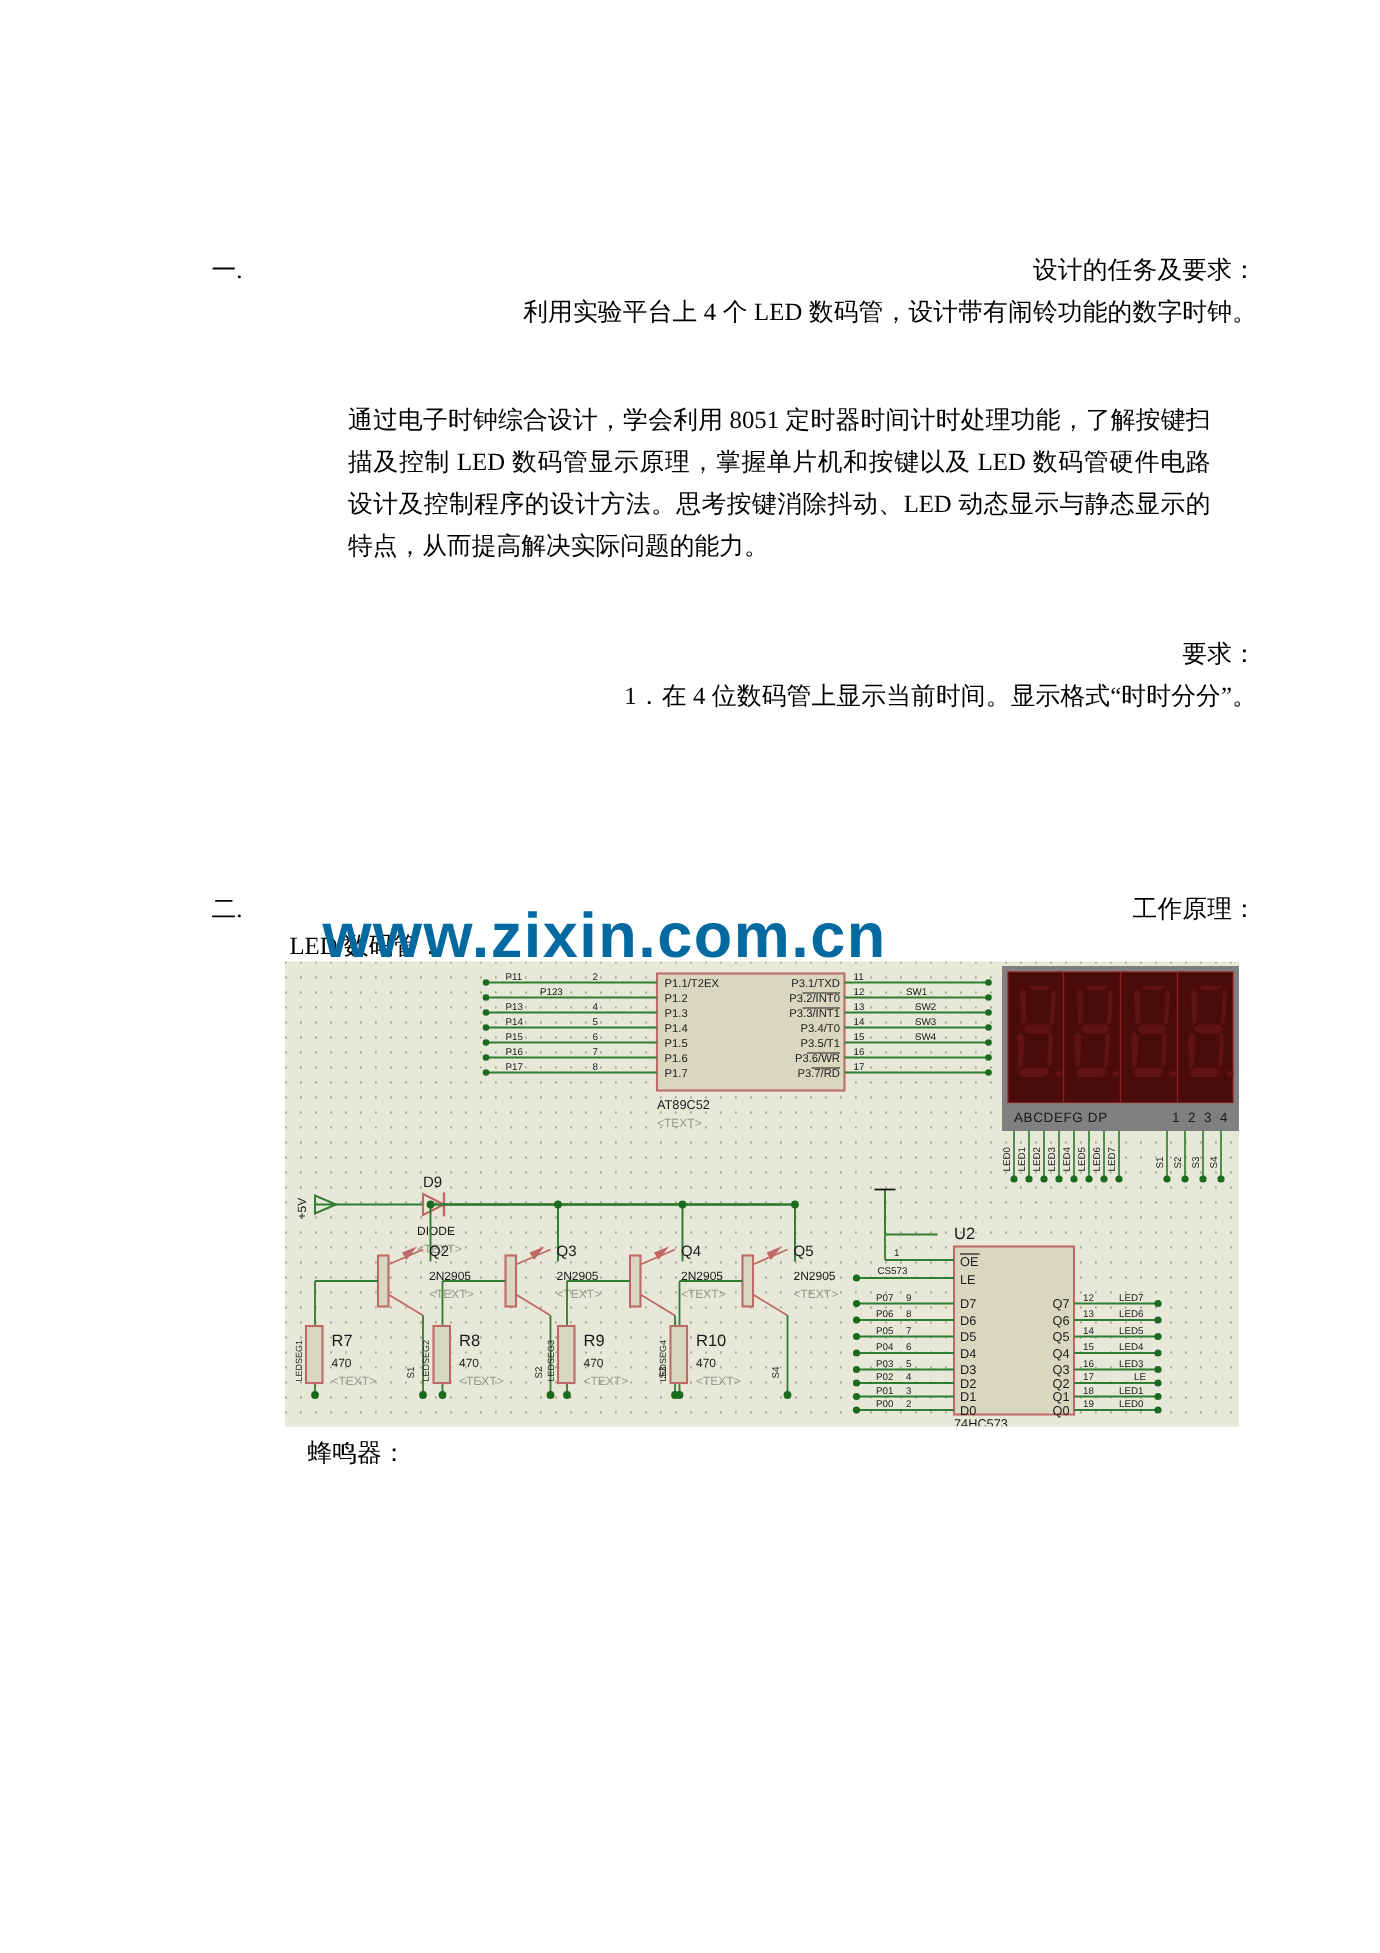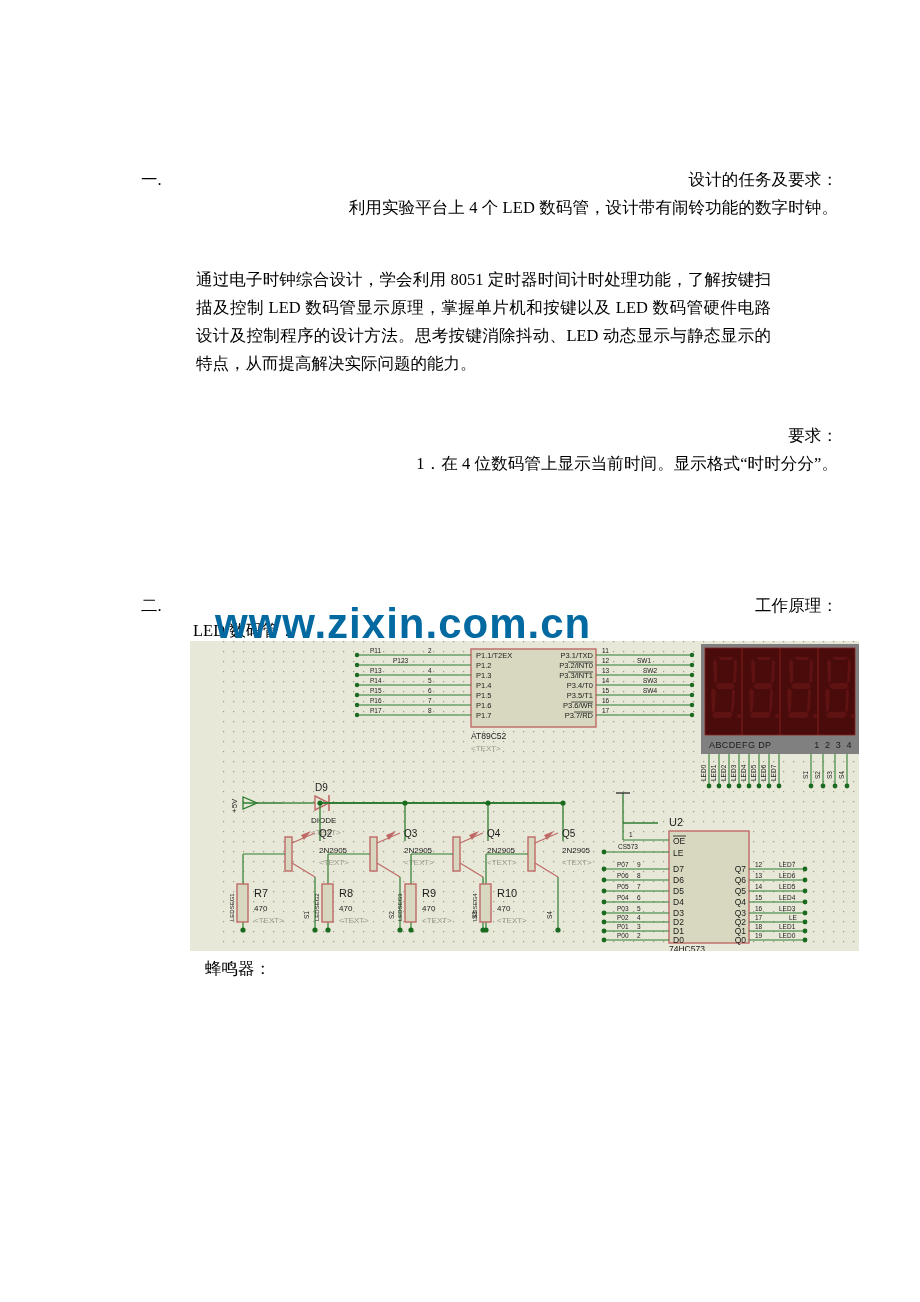--- a/index.html
+++ b/index.html
@@ -35,20 +35,21 @@
     text-align:right;
   }
   .gap-md { height:44px; }
 
   .para {
     font-size:16.5px;
     line-height:28px;
     width:575px;
     text-align:justify;
     text-justify:inter-ideograph;
+    margin-left:36px;
   }
 
   
   .watermark {
     position:absolute;
     left:215px; top:600px;
     font-family:"Liberation Sans", sans-serif;
     font-size:42px;
     font-weight:600;
     color:#0369a1;
@@ -59,21 +60,20 @@
   }
 
   
   .schematic {
     position:absolute;
     left:190px; top:641px;
     width:636px; height:310px;
     background:#e8e8d8;
     z-index:2;
     overflow:hidden;
-    padding-left:33px;
   }
   .schematic svg { display:block; }
 
   .cap { position:absolute; font-family:"Liberation Serif", serif; font-size:16.5px;text-align:right; }
 </style>
 </head>
 <body>
 
 <div class="page">
 

